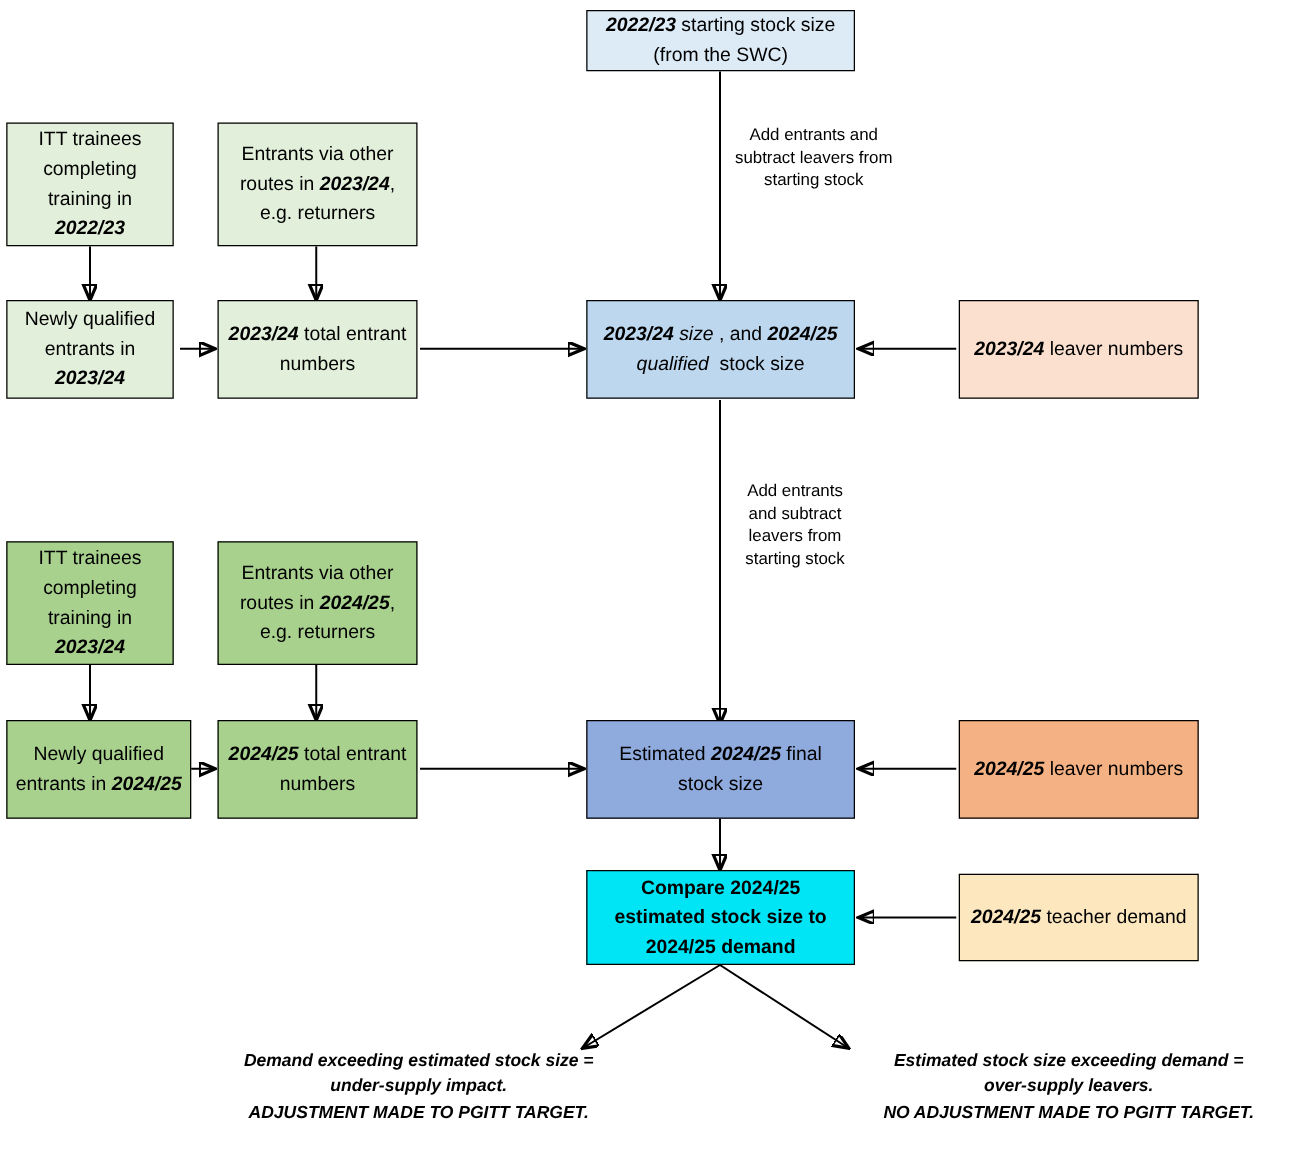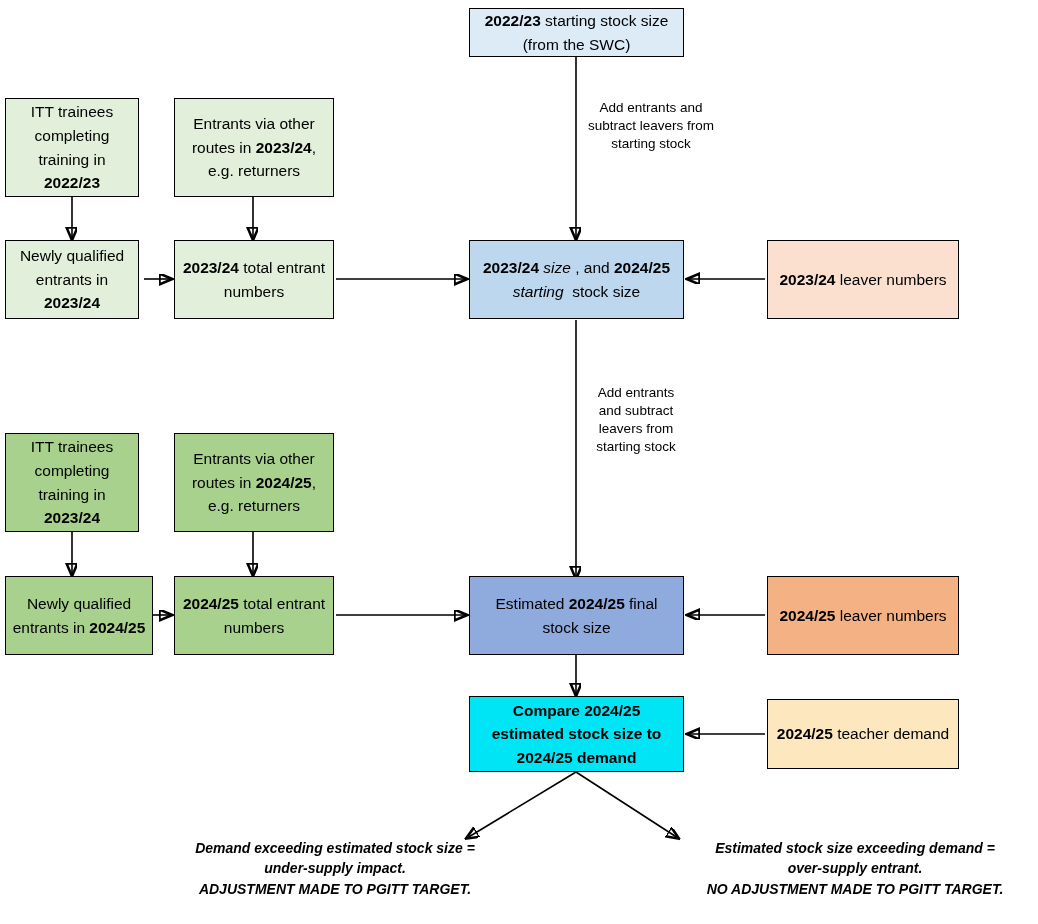--- a/index.html
+++ b/index.html
@@ -25,21 +25,21 @@
     display: flex;
     align-items: center;
     justify-content: center;
     text-align: center;
     font-size: 15.5px;
     line-height: 1.52;
     padding: 2px 6px;
     color: #000;
   }
   .node .txt { display: block; width: 100%; }
-  b { font-weight: bold; }
+  b { font-weight: bold; font-style: italic; }
   i { font-style: italic; }
 
   
   .fill-green-light { background: #e2efda; }
   .fill-green-dark  { background: #a9d18e; }
   .fill-blue-light  { background: #ddebf7; }
   .fill-blue-mid    { background: #bdd7ee; }
   .fill-blue-deep   { background: #8faadc; }
   .fill-peach-light { background: #fbe0d0; }
   .fill-orange      { background: #f4b183; }
@@ -130,21 +130,21 @@
 
   <div class="node fill-green-light" style="left:5px; top:240px; width:134px; height:79px;">
     <span class="txt">Newly qualified entrants in <b>2023/24</b></span>
   </div>
 
   <div class="node fill-green-light" style="left:174px; top:240px; width:160px; height:79px;">
     <span class="txt"><b>2023/24</b> total entrant numbers</span>
   </div>
 
   <div class="node fill-blue-mid" style="left:469px; top:240px; width:215px; height:79px;">
-    <span class="txt"><b>2023/24</b> <i>size</i> , and <b>2024/25</b> <i>starting</i>&nbsp; stock size</span>
+    <span class="txt"><b>2023/24</b> <i>size</i> , and <b>2024/25</b> <i>qualified</i>&nbsp; stock size</span>
   </div>
 
   <div class="node fill-peach-light" style="left:767px; top:240px; width:192px; height:79px;">
     <span class="txt"><b>2023/24</b> leaver numbers</span>
   </div>
 
   <div class="node fill-green-dark" style="left:5px; top:433px; width:134px; height:99px;">
     <span class="txt">ITT trainees completing training in <b>2023/24</b></span>
   </div>
 
@@ -181,17 +181,17 @@
   <div class="note" style="left:586px; top:384px; width:100px;">Add entrants and subtract leavers from starting stock</div>
 
   <div class="caption" style="left:118px; top:838px; width:434px;">
     <div>Demand exceeding estimated stock size =</div>
     <div>under-supply impact.</div>
     <div>ADJUSTMENT MADE TO PGITT TARGET.</div>
   </div>
 
   <div class="caption" style="left:672px; top:838px; width:366px;">
     <div>Estimated stock size exceeding demand =</div>
-    <div>over-supply entrant.</div>
+    <div>over-supply leavers.</div>
     <div>NO ADJUSTMENT MADE TO PGITT TARGET.</div>
   </div>
 
 </div>
 
 </body></html>

